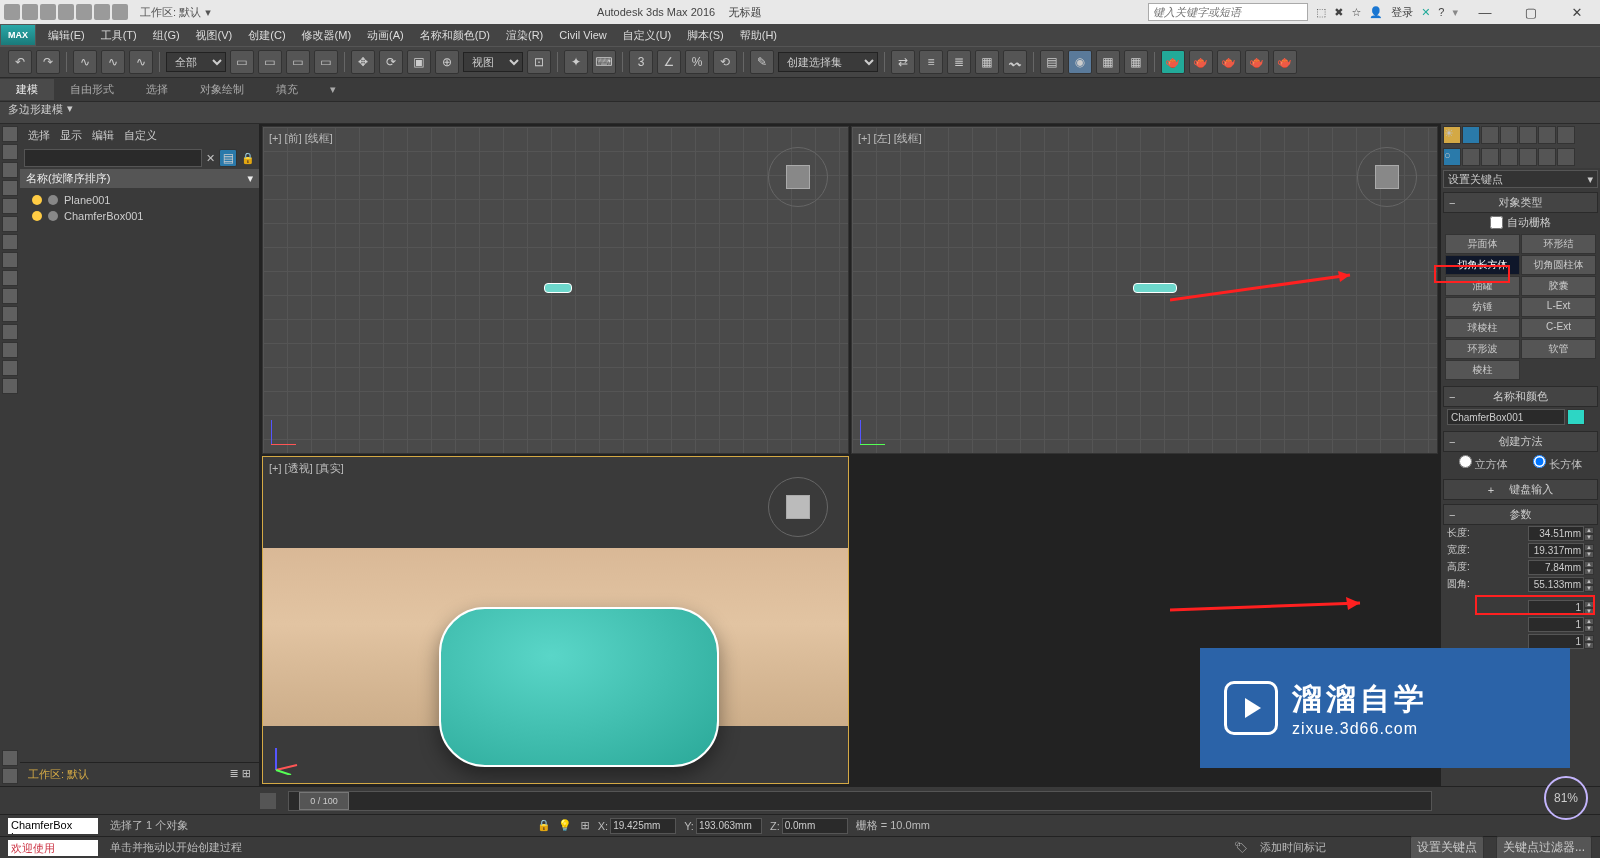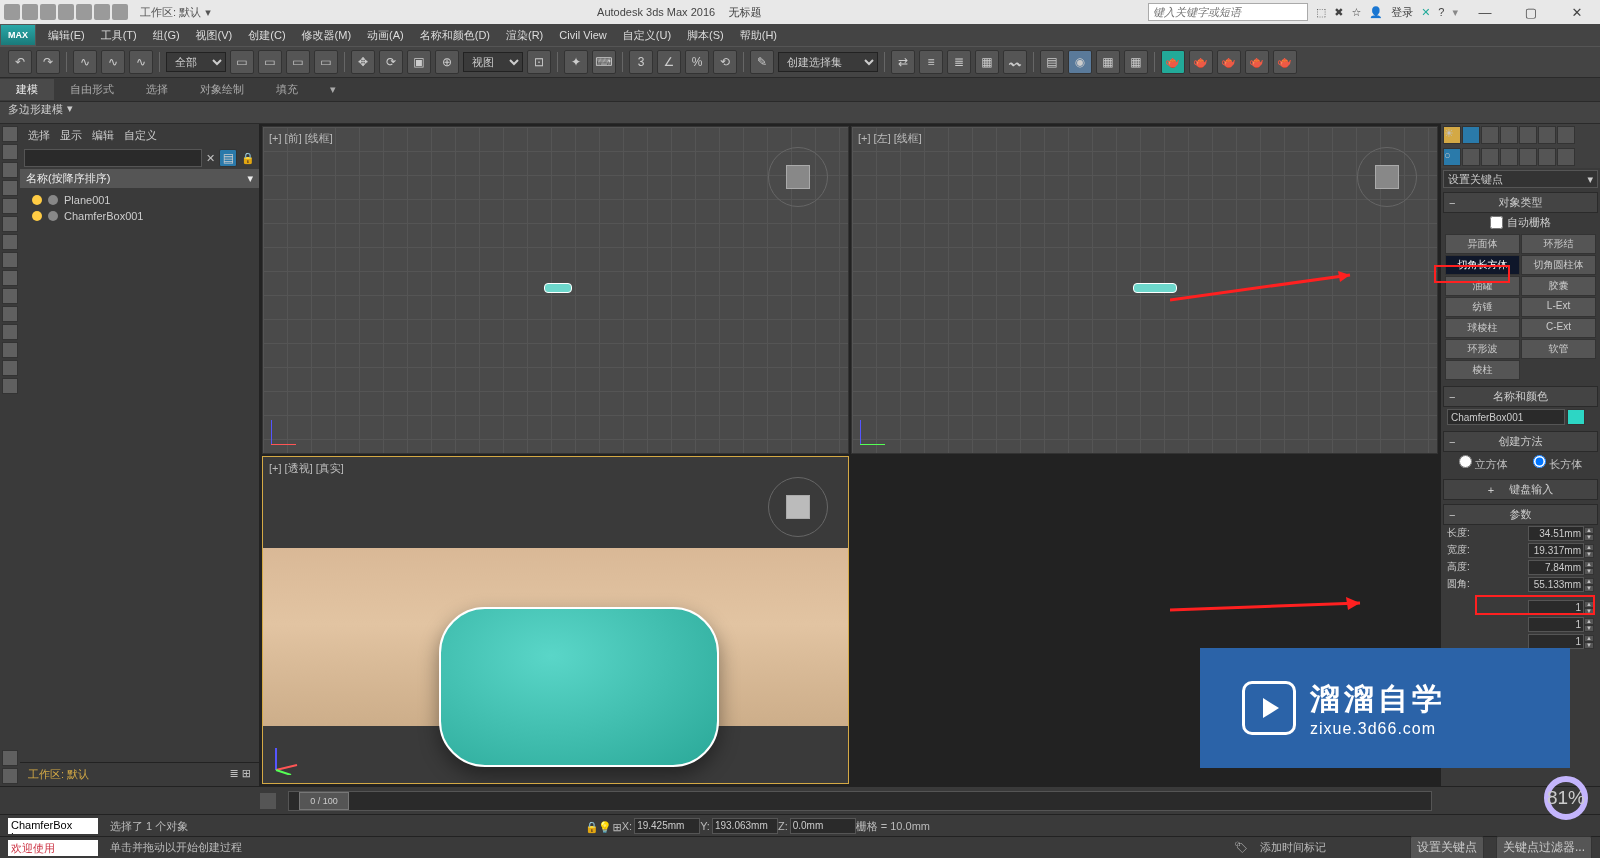--- a/index.html
+++ b/index.html
@@ -66,27 +66,27 @@
 .timeline-area{height:28px;background:#3a3a3a;display:flex;align-items:center;border-top:1px solid #222}
 .time-slider{flex:1;height:20px;background:#2a2a2a;margin:0 8px;position:relative;border:1px solid #555}
 .time-thumb{position:absolute;left:10px;top:0;width:50px;height:18px;background:#555;border:1px solid #777;text-align:center;color:#ccc;font-size:9px;line-height:16px}
 .statusbar1{height:22px;background:#3a3a3a;display:flex;align-items:center;padding:0 8px;gap:12px;border-top:1px solid #222;color:#bbb}
 .statusbar2{height:22px;background:#3a3a3a;display:flex;align-items:center;padding:0 8px;gap:12px;border-top:1px solid #222;color:#bbb}
 .workspace-label{color:#d4a945}
 .coord{display:flex;align-items:center;gap:2px}
 .coord input{width:66px;height:16px;background:#2a2a2a;border:1px solid #555;color:#ccc;padding:0 2px;font-size:10px}
 .redbox{position:absolute;border:2px solid #ff2020;pointer-events:none;z-index:100}
 .redarrow{position:absolute;z-index:99;pointer-events:none}
-.watermark{position:absolute;right:30px;bottom:90px;z-index:200;background:#2b63a8;padding:18px 42px;color:#fff;display:flex;align-items:center;gap:14px;width:370px;height:120px}
+.watermark{position:absolute;right:30px;bottom:90px;z-index:200;background:#2b63a8;padding:18px 24px;color:#fff;display:flex;align-items:center;gap:14px;width:370px;height:120px}
 .watermark .play{width:54px;height:54px;border:3px solid #fff;border-radius:10px;display:flex;align-items:center;justify-content:center}
 .watermark .play::after{content:"";border-left:16px solid #fff;border-top:10px solid transparent;border-bottom:10px solid transparent;margin-left:4px}
 .watermark .wt-text{display:flex;flex-direction:column}
 .watermark .wt-cn{font-size:30px;font-weight:bold;letter-spacing:4px}
 .watermark .wt-url{font-size:16px;letter-spacing:1px}
-.percent-circle{position:absolute;right:12px;bottom:38px;width:44px;height:44px;border:6px solid #c4b5fd;border-radius:50%;display:flex;align-items:center;justify-content:center;color:#ccc;font-size:19px;z-index:201}
+.percent-circle{position:absolute;right:12px;bottom:38px;width:44px;height:44px;border:2px solid #c4b5fd;border-radius:50%;display:flex;align-items:center;justify-content:center;color:#ccc;font-size:12px;z-index:201}
 .persp-scene{position:absolute;inset:0}
 .floor{position:absolute;left:0;right:0;top:28%;bottom:0;background:linear-gradient(180deg,#d9b896 0%,#e2c4a2 50%,#cdae8a 100%);transform:perspective(800px) rotateX(55deg);transform-origin:top center}
 .chamferbox{position:absolute;left:30%;top:46%;width:280px;height:160px;background:radial-gradient(ellipse at 40% 30%,#5ad6c8,#2aa898);border-radius:46px;box-shadow:0 8px 20px rgba(0,0,0,.4);border:2px solid #fff}
 svg{display:block}
 .front-box{position:absolute;left:48%;top:48%;width:28px;height:10px;background:#6dd8cc;border:1px solid #fff;border-radius:4px}
 .left-box{position:absolute;left:48%;top:48%;width:44px;height:10px;background:#6dd8cc;border:1px solid #fff;border-radius:4px}
 .top-box-outer{position:absolute;left:44%;top:38%;width:80px;height:100px;border:1px solid #d88a44}
 .top-box-inner{position:absolute;left:47%;top:44%;width:34px;height:54px;border:2px solid #fff;border-radius:8px;background:rgba(109,216,204,.3)}
 .nameinput{width:118px;height:16px;background:#2a2a2a;border:1px solid #555;color:#ccc;padding:0 3px;font-size:10px}
 .colorswatch{width:18px;height:16px;background:#2dd6c4;border:1px solid #333}
@@ -467,21 +467,21 @@
   <div style="width:260px"></div>
   <div style="width:16px;height:16px;background:#555;margin-right:4px"></div>
   <div class="time-slider">
     <div class="time-thumb">0 / 100</div>
   </div>
   <div style="width:160px"></div>
 </div>
 
 <div class="statusbar1">
   <div style="width:90px;background:#fff;color:#000;padding:1px 3px;height:16px;overflow:hidden">ChamferBox Len:</div>
-  <div style="flex:0 0 820px;display:flex;align-items:flex-end;gap:0">
+  <div style="flex:0 0 820px;display:flex;align-items:center;gap:8px">
     <span>选择了 1 个对象</span>
     <div style="flex:1"></div>
     <span>🔒</span>
     <span>💡</span>
     <span>⊞</span>
     <div class="coord">X:<input value="19.425mm" style=""></div>
     <div class="coord">Y:<input value="193.063mm" style=""></div>
     <div class="coord">Z:<input value="0.0mm" style=""></div>
     <span>栅格 = 10.0mm</span>
   </div>

